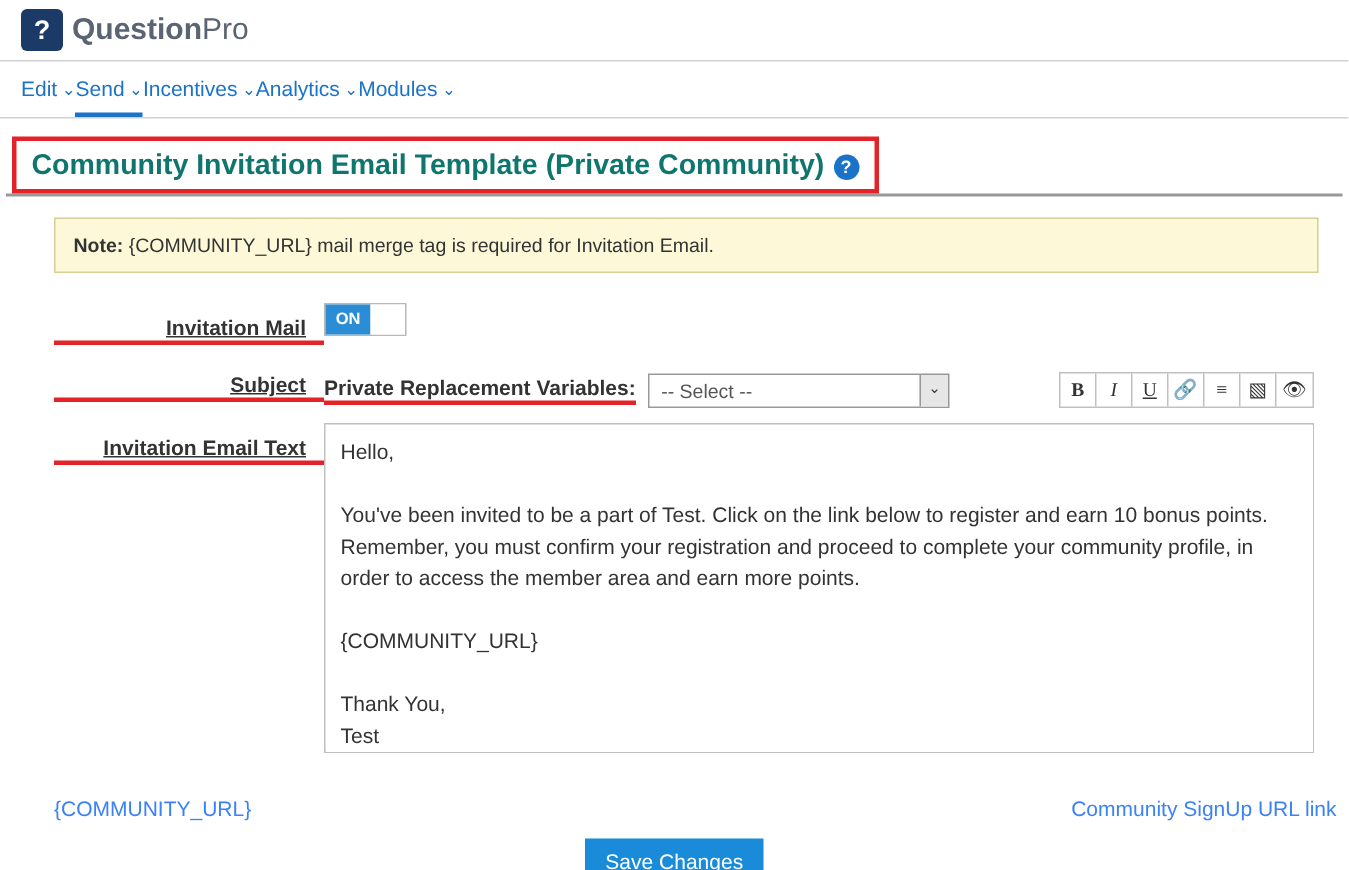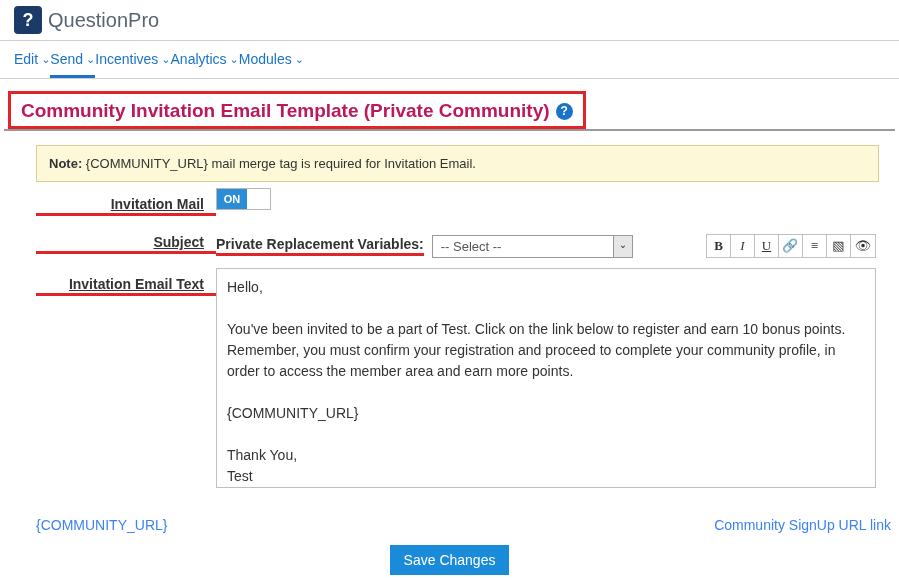--- a/index.html
+++ b/index.html
@@ -1,35 +1,35 @@
 <!DOCTYPE html>
 <html><head>
 <meta charset="utf-8">
 <style>
   * { box-sizing: border-box; margin: 0; padding: 0; }
   body { font-family: Arial, Helvetica, sans-serif; font-size: 14px; color: #333; background: #fff; width: 899px; }
   
   .header { display: flex; align-items: center; padding: 6px 14px; border-bottom: 1px solid #d0d0d0; }
   .logo-mark { width: 28px; height: 28px; background: #1b3a68; border-radius: 4px; display: flex; align-items: center; justify-content: center; color: #fff; font-weight: bold; font-size: 18px; }
   .logo-text { color: #5a6472; font-size: 20px; margin-left: 6px; display: flex; align-items: baseline; }
-  .logo-text .q { font-weight: 400; }
+  .logo-text .q { font-weight: 700; }
   .logo-text .pro { font-weight: 300; }
   
   .menubar { display: flex; align-items: center; padding: 0 14px; border-bottom: 1px solid #d0d0d0; font-size: 14px; }
   .menu-item { color: #1a73c9; padding: 10px 0 8px 0; cursor: pointer; display: flex; align-items: center; gap: 3px; border-bottom: 3px solid transparent; }
   .menu-item.active { border-bottom: 3px solid #1a73c9; }
   .menu-item .chev { font-size: 11px; }
   
   .page-title-wrap { border: 3px solid #e22328; margin: 6px 4px 0 4px; padding: 6px 10px 4px 10px; display: inline-flex; align-items: center; gap: 6px; }
-  .page-title { font-size: 19px; font-weight: 700; color: #be185d; }
+  .page-title { font-size: 19px; font-weight: 700; color: #0f766e; }
   .help-icon { width: 17px; height: 17px; border-radius: 50%; background: #1a73c9; color: #fff; font-size: 12px; display: inline-flex; align-items: center; justify-content: center; font-weight: bold; }
   .title-underline { height: 2px; background: #999; margin: 0 4px; }
 
   .content { padding: 14px 20px 10px 36px; }
-  .note-box { background: #fdf9d8; border: 1px solid #d6d098; padding: 10px 12px; font-size: 13px; color: #333; margin-bottom: 6px; }
+  .note-box { background: #fdf9d8; border: 1px solid #d6d098; padding: 10px 12px; font-size: 13px; color: #333; margin-bottom: 20px; }
   .note-box .b { font-weight: 700; }
   
   .form-row { display: flex; margin-bottom: 10px; align-items: flex-start; }
   .form-label { width: 180px; text-align: right; padding-right: 12px; font-weight: 700; font-size: 14px; color: #333; padding-top: 4px; text-decoration: underline; }
   .form-label.u { border-bottom: 3px solid #e22328; display: inline-block; padding-bottom: 1px; }
   .label-wrap { width: 180px; text-align: right; padding-right: 12px; padding-top: 4px; }
   .form-control-area { flex: 1; }
   
   .toggle { width: 55px; height: 22px; border: 1px solid #b8b8b8; display: inline-flex; align-items: stretch; cursor: pointer; }
   .toggle-on { background: #2a8dd6; color: #fff; font-size: 11px; font-weight: bold; display: flex; align-items: center; justify-content: center; width: 30px; }

